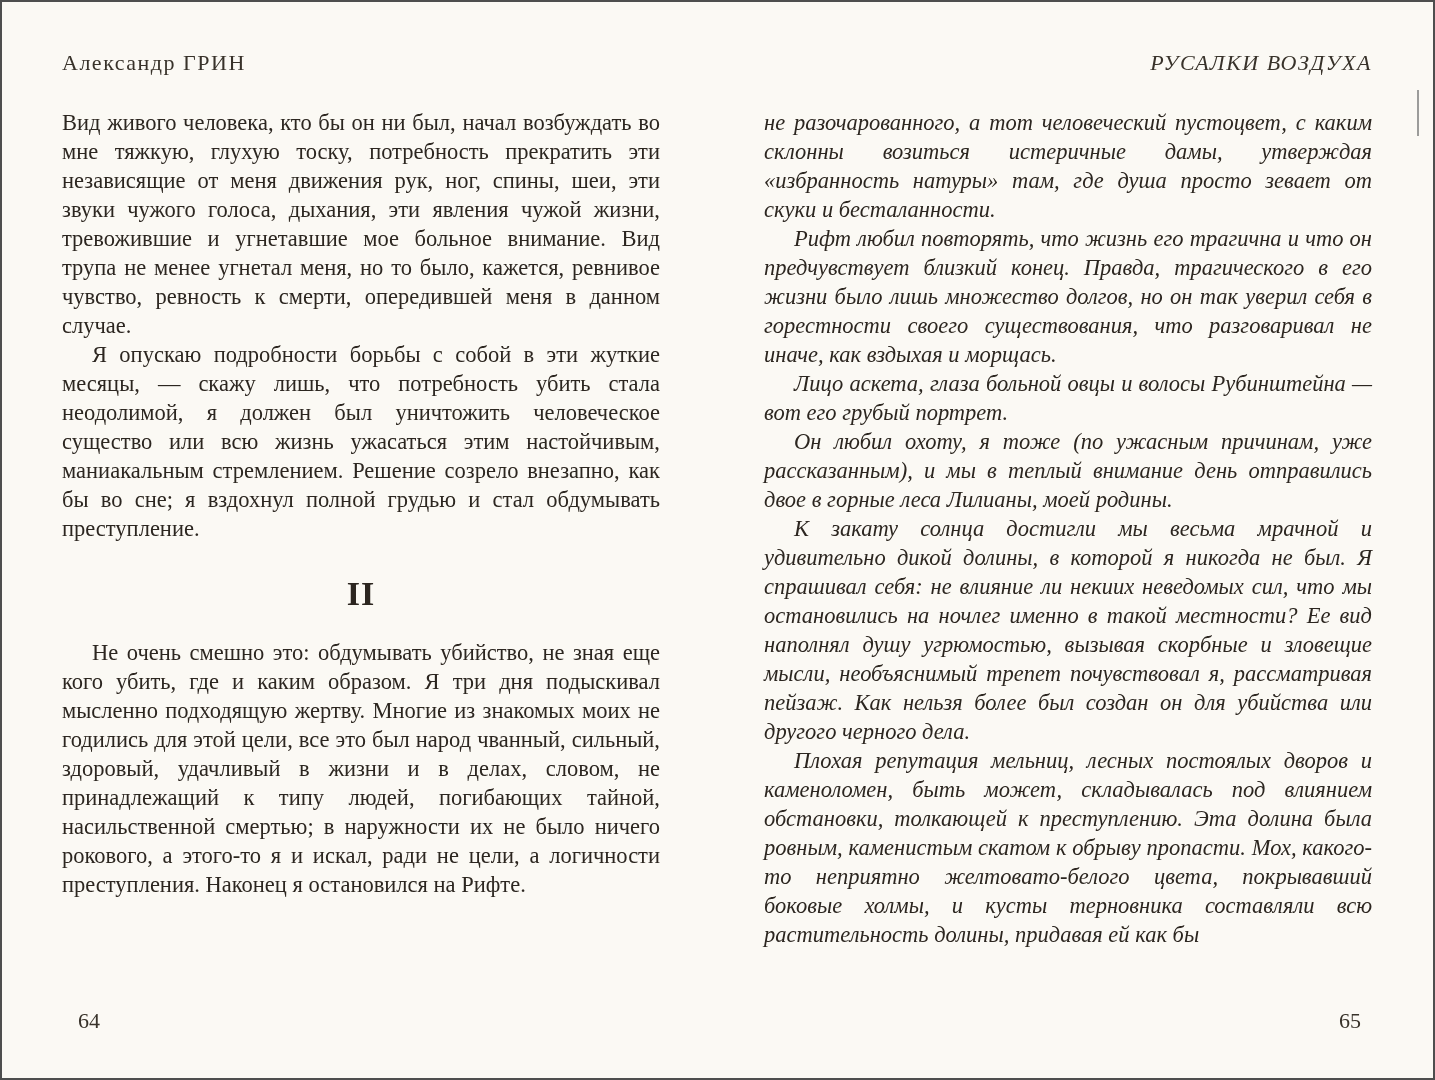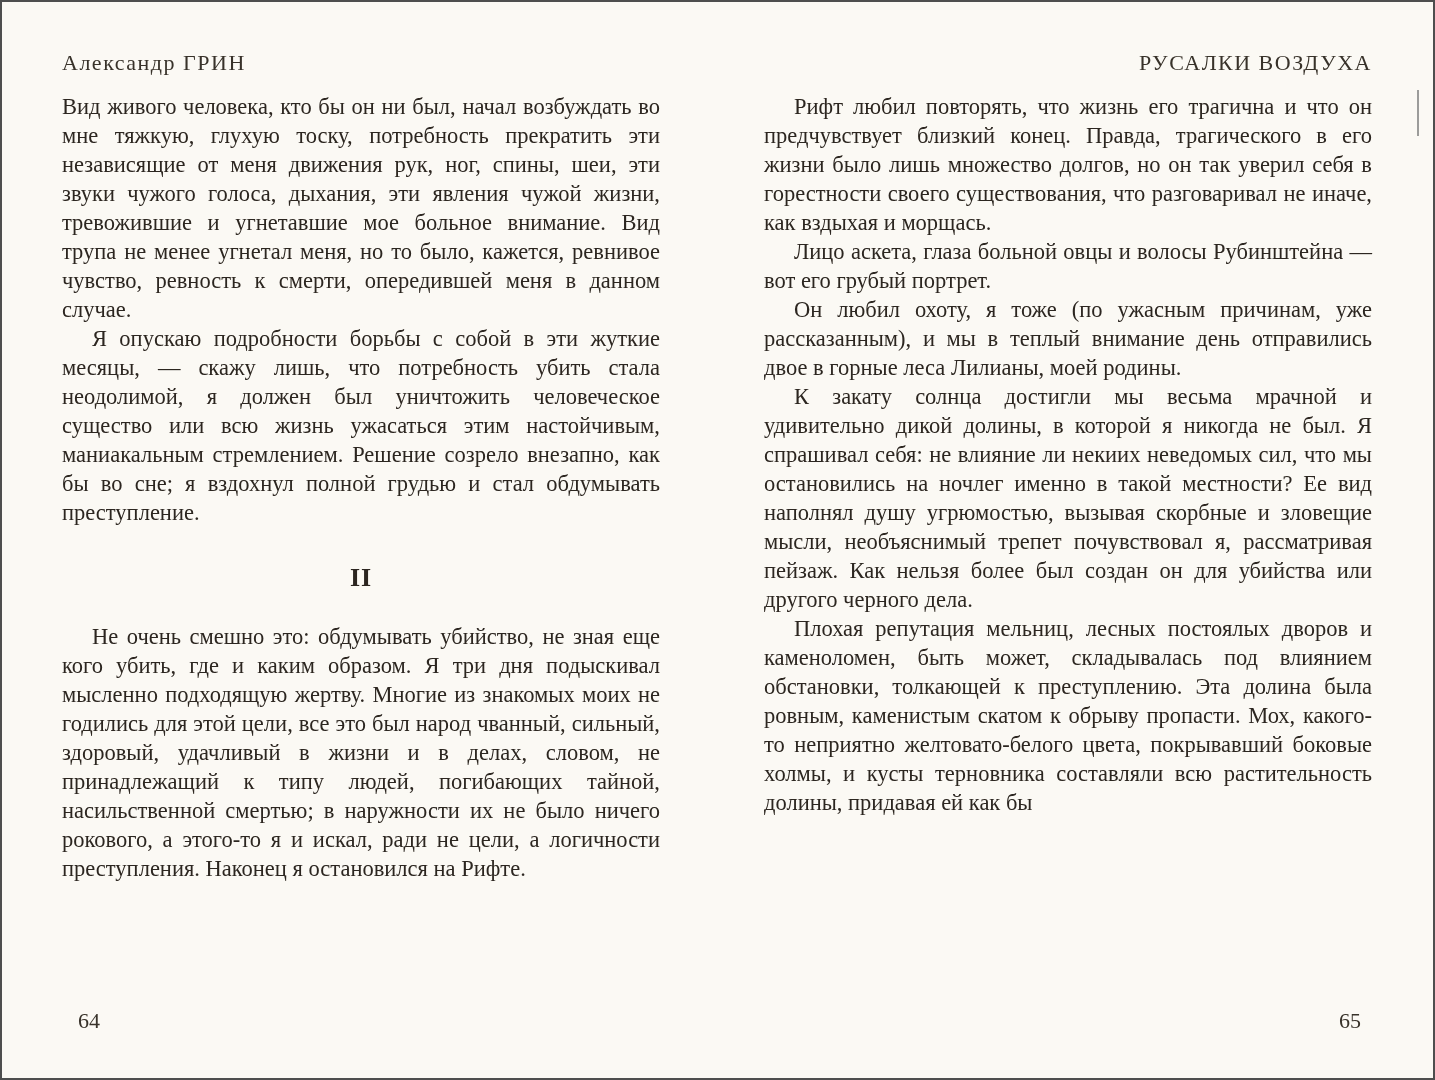--- a/index.html
+++ b/index.html
@@ -21,49 +21,49 @@
   .spread {
     display: flex;
     padding: 48px 61px 0 60px;
     gap: 104px;
     box-sizing: border-box;
   }
   .page {
     position: relative;
   }
   .page.left  { width: 598px; }
-  .page.right { width: 608px; }
+  .page.right { width: 608px; font-style: italic; }
 
   .running-header {
     font-size: 22px;
     letter-spacing: 1.5px;
     color: #38322a;
     height: 30px;
   }
   .page.left  .running-header { text-align: left; }
   .page.right .running-header { text-align: right; }
 
   .body-text {
-    margin-top: 12px;
+    margin-top: 28px;
     font-size: 22.5px;
     line-height: 29px;
     text-align: justify;
     hyphens: auto;
     -webkit-hyphens: auto;
   }
   .body-text p {
     margin: 0;
     text-indent: 30px;
   }
   .body-text p.continue {
     text-indent: 0;
   }
   .chapter-heading {
     text-align: center;
-    font-size: 26px;
+    font-size: 34px;
     font-weight: bold;
     letter-spacing: 1px;
     margin: 36px 0 30px 0;
     text-indent: 0;
     color: #2c2620;
   }
   .page-number {
     position: absolute;
     bottom: 44px;
     font-size: 22px;
@@ -96,20 +96,21 @@
         <p>Я опускаю подробности борьбы с собой в эти жуткие месяцы, — скажу лишь, что потребность убить стала неодолимой, я должен был уничтожить человеческое существо или всю жизнь ужасаться этим настойчивым, маниакальным стремлением. Решение созрело внезапно, как бы во сне; я вздохнул полной грудью и стал обдумывать преступление.</p>
         <h2 class="chapter-heading">II</h2>
         <p>Не очень смешно это: обдумывать убийство, не зная еще кого убить, где и каким образом. Я три дня подыскивал мысленно подходящую жертву. Многие из знакомых моих не годились для этой цели, все это был народ чванный, сильный, здоровый, удачливый в жизни и в делах, словом, не принадлежащий к типу людей, погибающих тайной, насильственной смертью; в наружности их не было ничего рокового, а этого-то я и искал, ради не цели, а логичности преступления. Наконец я остановился на Рифте.</p>
       </div>
     </div>
 
     <div class="page right">
       <div class="running-header">РУСАЛКИ ВОЗДУХА</div>
 
       <div class="body-text">
+        <p class="continue">не разочарованного, а тот человеческий пустоцвет, с каким склонны возиться истеричные дамы, утверждая «избранность натуры» там, где душа просто зевает от скуки и бесталанности.</p>
         <p>Рифт любил повторять, что жизнь его трагична и что он предчувствует близкий конец. Правда, трагического в его жизни было лишь множество долгов, но он так уверил себя в горестности своего существования, что разговаривал не иначе, как вздыхая и морщась.</p>
         <p>Лицо аскета, глаза больной овцы и волосы Рубинштейна — вот его грубый портрет.</p>
         <p>Он любил охоту, я тоже (по ужасным причинам, уже рассказанным), и мы в теплый внимание день отправились двое в горные леса Лилианы, моей родины.</p>
         <p>К закату солнца достигли мы весьма мрачной и удивительно дикой долины, в которой я никогда не был. Я спрашивал себя: не влияние ли некиих неведомых сил, что мы остановились на ночлег именно в такой местности? Ее вид наполнял душу угрюмостью, вызывая скорбные и зловещие мысли, необъяснимый трепет почувствовал я, рассматривая пейзаж. Как нельзя более был создан он для убийства или другого черного дела.</p>
         <p>Плохая репутация мельниц, лесных постоялых дворов и каменоломен, быть может, складывалась под влиянием обстановки, толкающей к преступлению. Эта долина была ровным, каменистым скатом к обрыву пропасти. Мох, какого-то неприятно желтовато-белого цвета, покрывавший боковые холмы, и кусты терновника составляли всю растительность долины, придавая ей как бы</p>
       </div>
     </div>
 
   </div>
 

